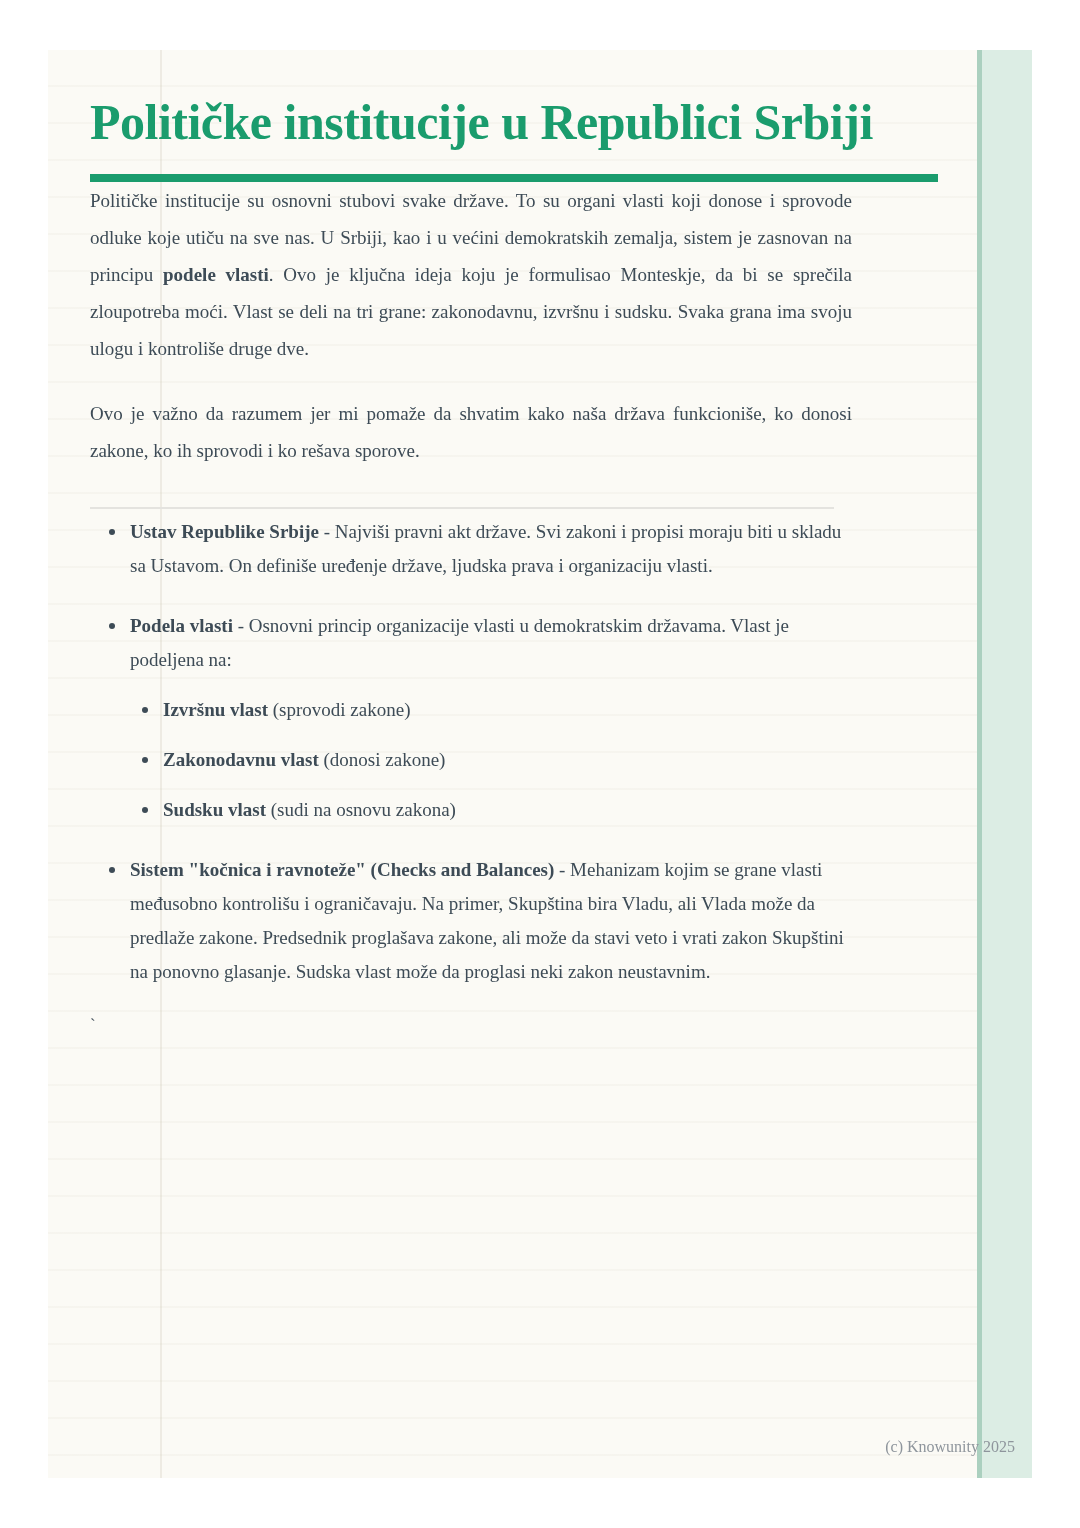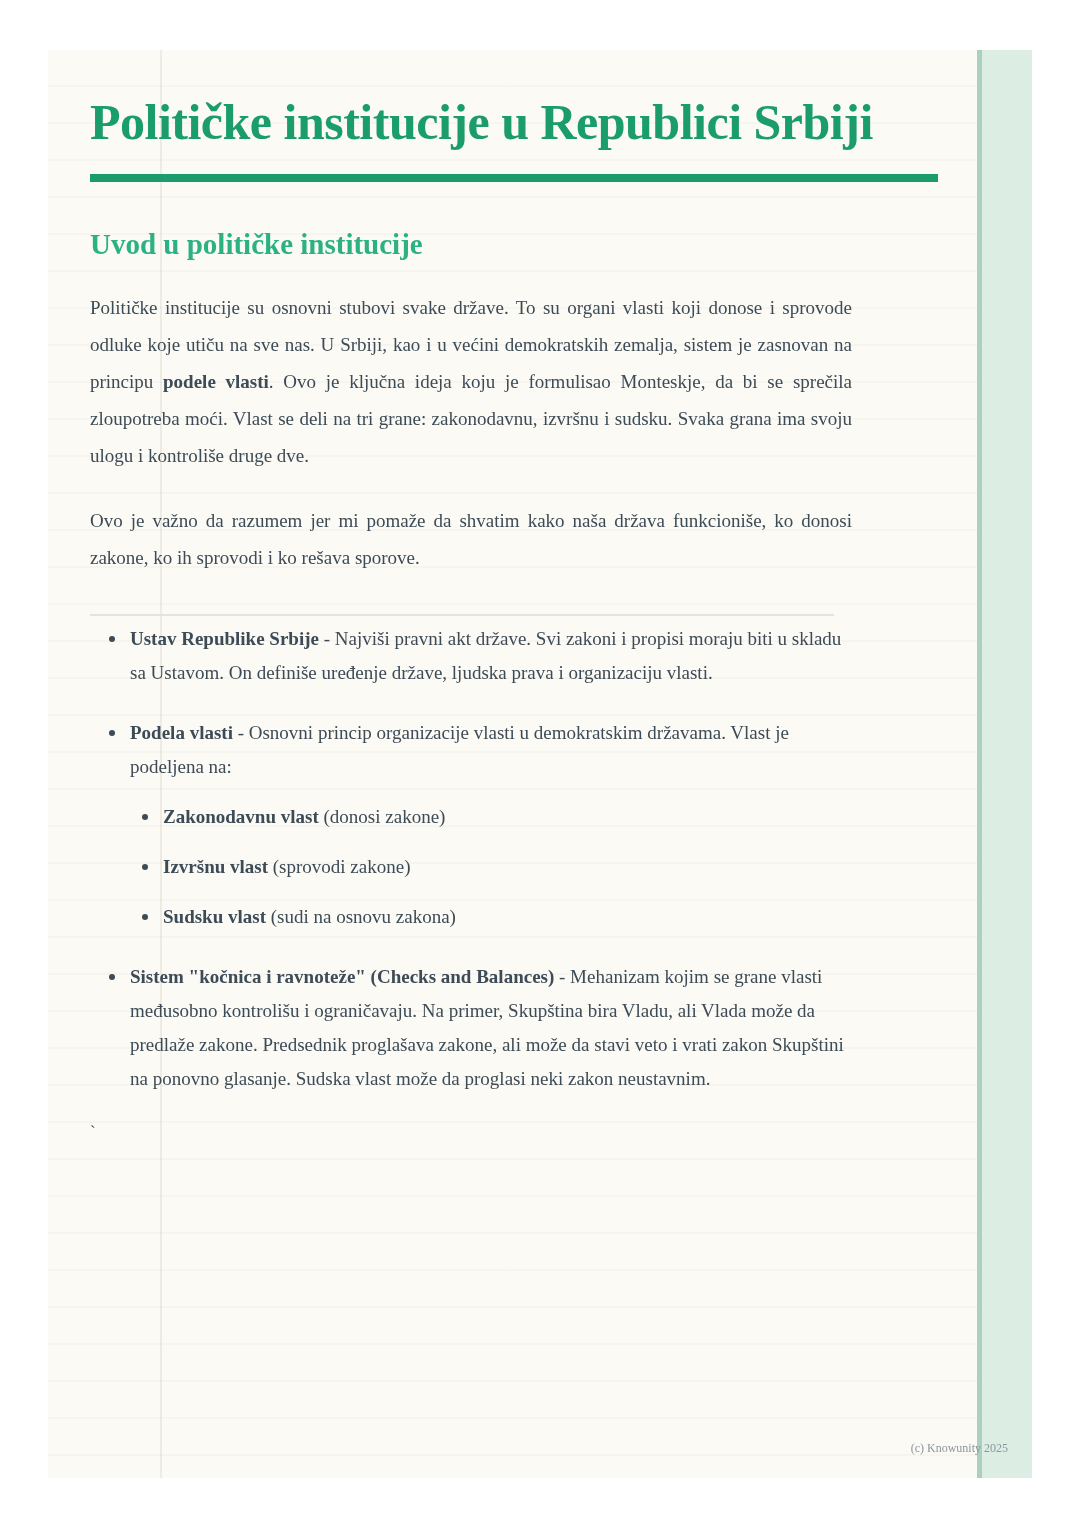--- a/index.html
+++ b/index.html
@@ -121,60 +121,59 @@
   ul.bullets ul li {
     margin: 0 0 16px 0;
   }
   .stray-mark {
     margin-top: 8px;
     font-size: 17px;
     color: #3d4b56;
   }
   .footer-credit {
     position: absolute;
-    right: 24px;
+    right: 17px;
     bottom: 22px;
-    font-size: 12px;
+    font-size: 16px;
     color: #8e959c;
     z-index: 2;
     margin-left: 24px;
   }
 </style>
 </head>
 <body>
 
 <div class="card">
   <div class="margin-line"></div>
   <div class="stripe"></div>
 
   <div class="content">
 
     <h1 class="doc-title">Političke institucije u Republici Srbiji</h1>
 
     <div class="thick-divider"></div>
 
-    <h2 class="section-heading">Uvod u političke institucije</h2>
 
     <div class="body-text">
       <p class="para"><span>Političke institucije su osnovni stubovi svake države. To su organi vlasti koji donose i sprovode odluke koje utiču na sve nas. U Srbiji, kao i u većini demokratskih zemalja, sistem je zasnovan na principu </span><span class="b">podele vlasti</span><span>. Ovo je ključna ideja koju je formulisao Monteskje, da bi se sprečila zloupotreba moći. Vlast se deli na tri grane: zakonodavnu, izvršnu i sudsku. Svaka grana ima svoju ulogu i kontroliše druge dve.</span></p>
 
       <p class="para"><span>Ovo je važno da razumem jer mi pomaže da shvatim kako naša država funkcioniše, ko donosi zakone, ko ih sprovodi i ko rešava sporove.</span></p>
     </div>
 
     <div class="light-divider"></div>
 
 
     <ul class="bullets">
 
       <li><span class="b">Ustav Republike Srbije</span><span> - Najviši pravni akt države. Svi zakoni i propisi moraju biti u skladu sa Ustavom. On definiše uređenje države, ljudska prava i organizaciju vlasti.</span></li>
 
       <li><span class="b">Podela vlasti</span><span> - Osnovni princip organizacije vlasti u demokratskim državama. Vlast je podeljena na:</span>
         <ul>
+          <li><span class="b">Izvršnu vlast</span><span> (sprovodi zakone)</span></li>
           <li><span class="b">Zakonodavnu vlast</span><span> (donosi zakone)</span></li>
-          <li><span class="b">Izvršnu vlast</span><span> (sprovodi zakone)</span></li>
           <li><span class="b">Sudsku vlast</span><span> (sudi na osnovu zakona)</span></li>
         </ul>
       </li>
 
       <li><span class="b">Sistem "kočnica i ravnoteže" (Checks and Balances)</span><span> - Mehanizam kojim se grane vlasti međusobno kontrolišu i ograničavaju. Na primer, Skupština bira Vladu, ali Vlada može da predlaže zakone. Predsednik proglašava zakone, ali može da stavi veto i vrati zakon Skupštini na ponovno glasanje. Sudska vlast može da proglasi neki zakon neustavnim.</span></li>
     </ul>
 
     <div class="stray-mark">`</div>
   </div>
 

